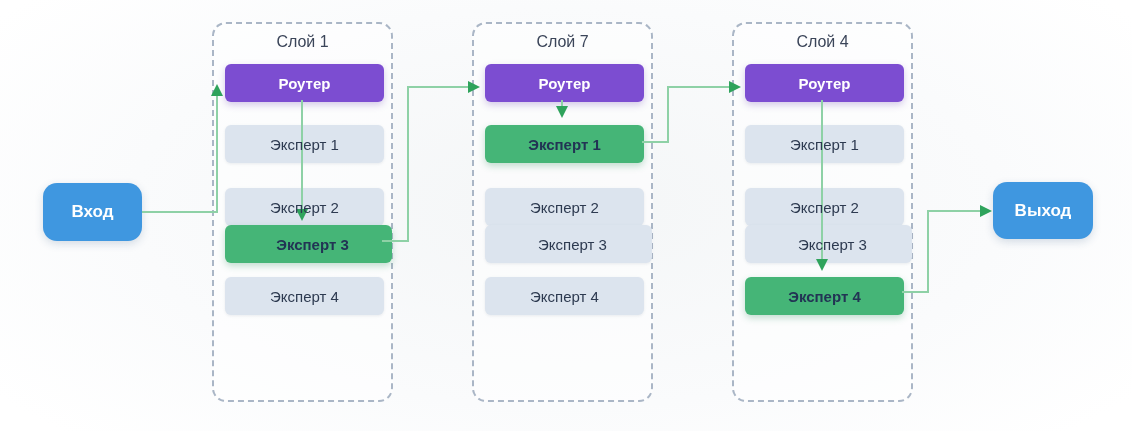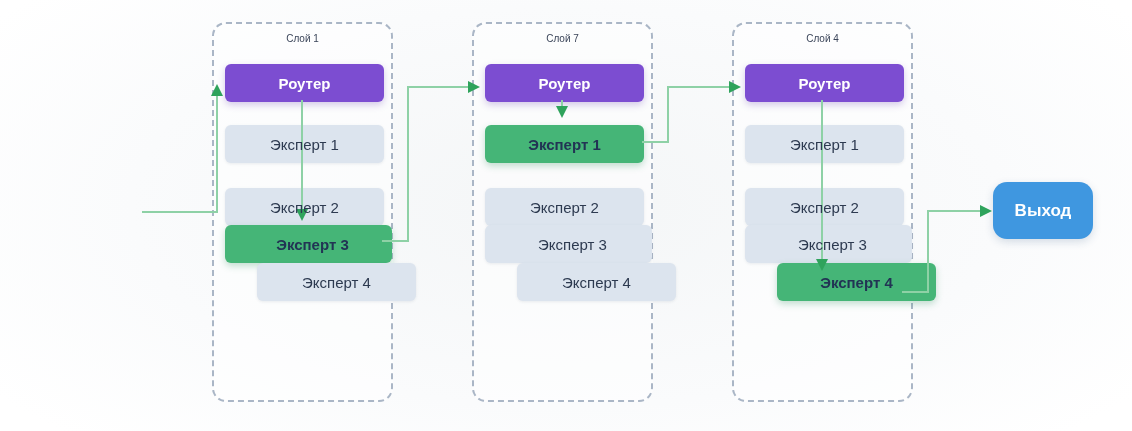--- a/index.html
+++ b/index.html
@@ -18,50 +18,53 @@
   .layer{
     position:absolute;top:22px;width:181px;height:380px;
     border:2px dashed #aab6c6;border-radius:14px;
     background:rgba(255,255,255,0.55);box-sizing:border-box;
   }
   .layer-1{left:212px;}
   .layer-2{left:472px;}
   .layer-3{left:732px;}
   .layer-title{
     position:absolute;top:9px;left:0;width:100%;text-align:center;
-    font-size:10px;color:#3b4559;
+    font-size:16px;color:#3b4559;
   }
   .node{
     position:absolute;left:11px;width:159px;height:38px;
     display:flex;align-items:center;justify-content:center;
     border-radius:6px;font-size:15px;
   }
   .router{
     top:40px;background:#7c4dd1;color:#ffffff;font-weight:bold;
     box-shadow:0 3px 7px rgba(90,50,170,0.25);
   }
   .expert{background:#dce4ee;color:#2d3a50;box-shadow:0 1px 3px rgba(60,80,110,0.10);}
   .expert-1{top:101px;}
   .expert-2{top:164px;}
   .expert-3{top:201px;padding-left:8px;}
-  .expert-4{top:239px;margin-left:32px;}
+  .expert-4{top:253px;}
   .expert.selected{
     background:#45b577;color:#223454;font-weight:bold;
     box-shadow:0 3px 7px rgba(40,140,90,0.28);
   }
   .node span,.io-box span,.layer-title{position:relative;z-index:2;}
   svg.arrows{position:absolute;left:0;top:0;z-index:1;pointer-events:none;}
   .aline{fill:none;stroke:#8ed1a6;stroke-width:2;}
   .ahead{fill:#2fa35c;stroke:none;}
 </style>
 </head>
 <body>
 
 <div class="canvas">
 
+  <div class="io-box io-input">
+    <span>Вход</span>
+  </div>
 
   <div class="layer layer-1">
     <div class="layer-title">Слой 1</div>
     <div class="node router">
       <span>Роутер</span>
     </div>
     <div class="node expert expert-1">
       <span>Эксперт 1</span>
     </div>
     <div class="node expert expert-2">

